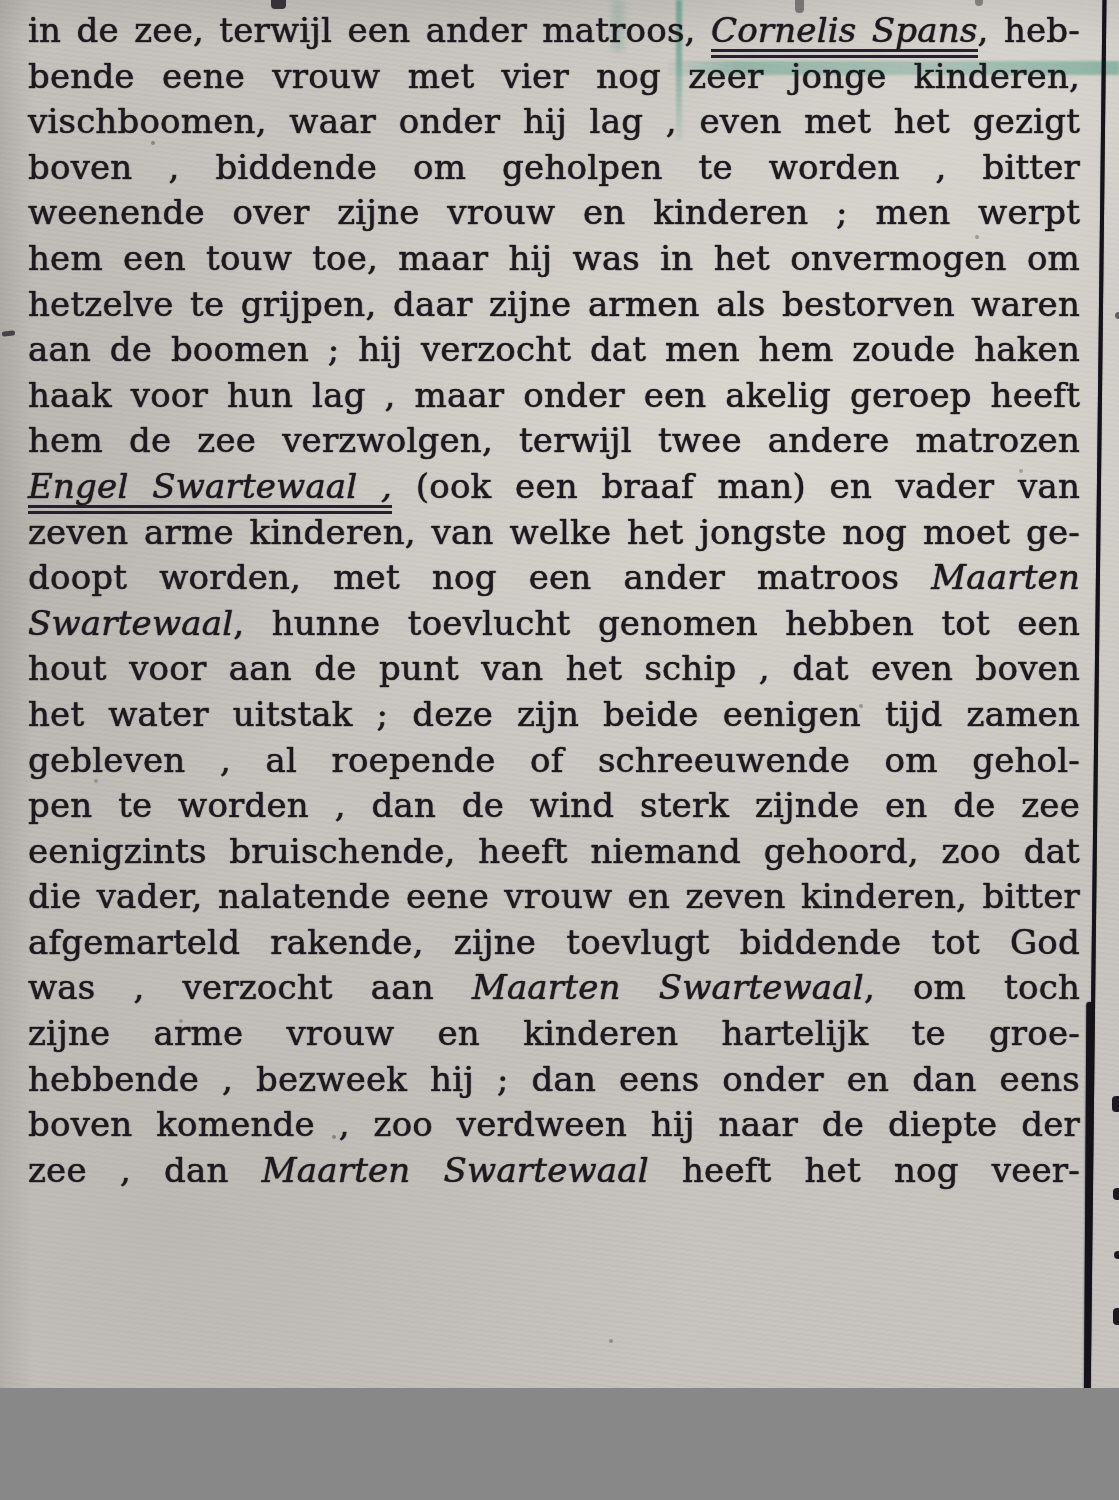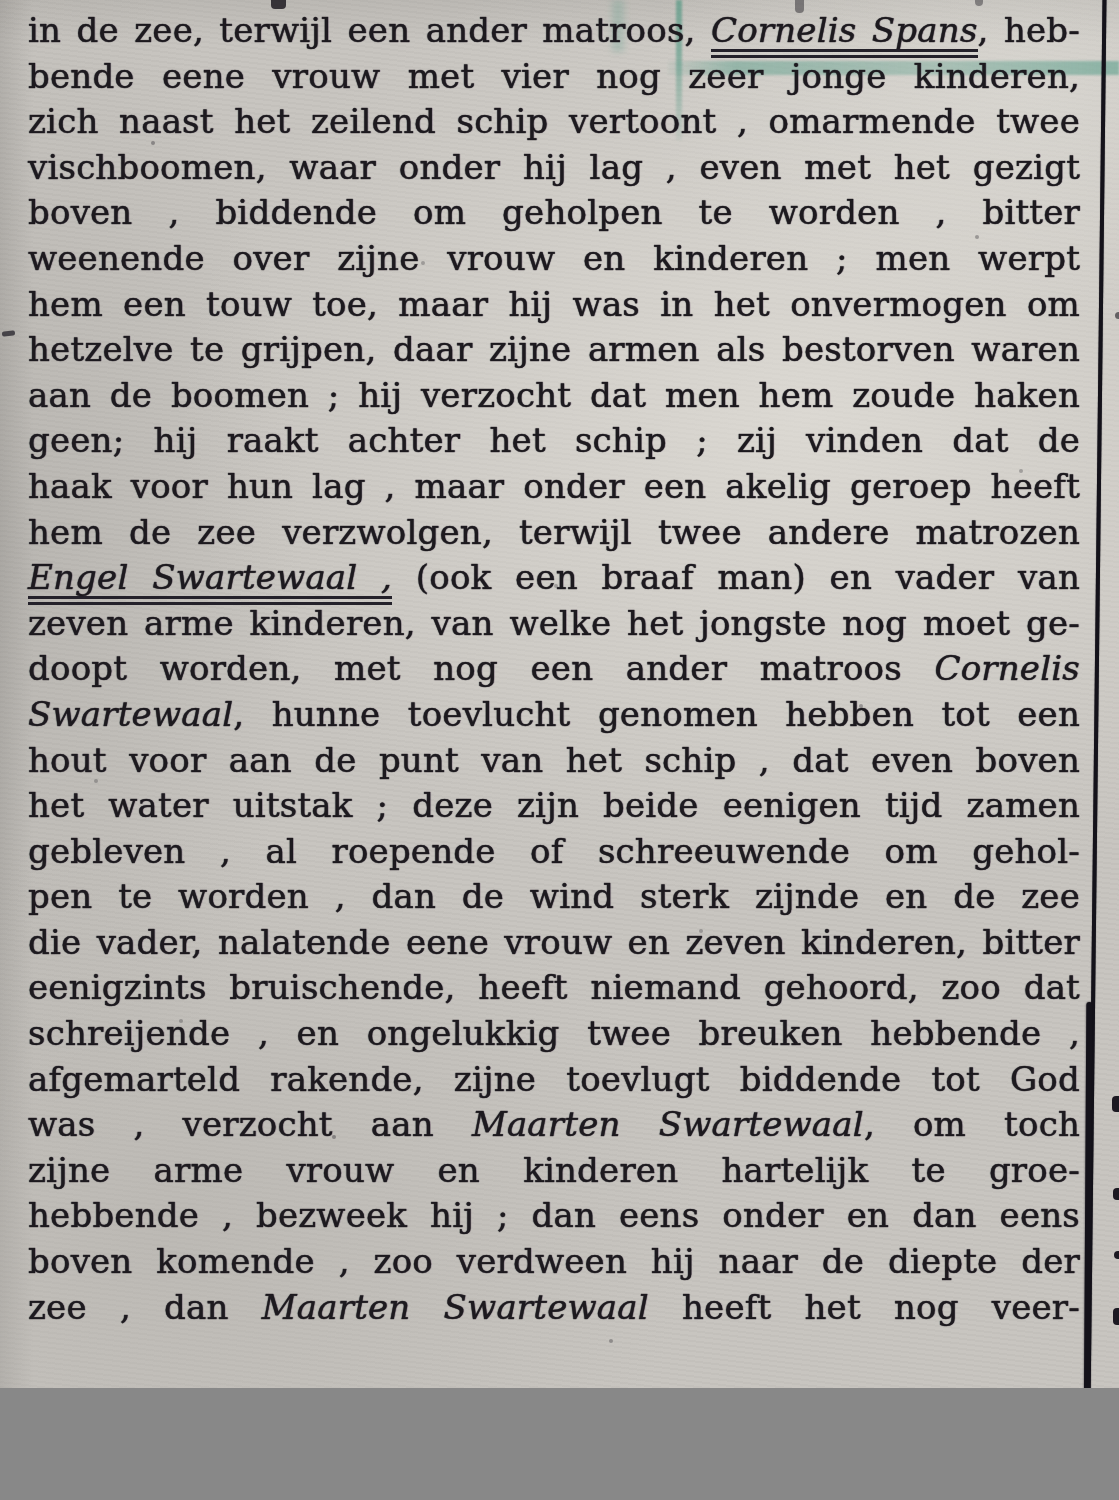--- a/index.html
+++ b/index.html
@@ -120,41 +120,38 @@
 
   <div class="stain stain-v"></div>
   <div class="stain stain-v2"></div>
   <div class="stain stain-h"></div>
   <div class="stain stain-b"></div>
   <div class="stain stain-bl"></div>
 
   <div class="text-column">
       <div class="line"><span>in de zee, terwijl een ander matroos, </span><span class="it du">Cornelis Spans</span><span>, heb-</span></div>
       <div class="line"><span>bende eene vrouw met vier nog zeer jonge kinderen,</span></div>
-      <div class="line"><span>zich naast het zeilend schip vertoont , omarmende twee</span></div>
       <div class="line"><span>vischboomen, waar onder hij lag , even met het gezigt</span></div>
       <div class="line"><span>boven , biddende om geholpen te worden , bitter</span></div>
       <div class="line"><span>weenende over zijne vrouw en kinderen ; men werpt</span></div>
       <div class="line"><span>hem een touw toe, maar hij was in het onvermogen om</span></div>
       <div class="line"><span>hetzelve te grijpen, daar zijne armen als bestorven waren</span></div>
       <div class="line"><span>aan de boomen ; hij verzocht dat men hem zoude haken</span></div>
-      <div class="line"><span>geen; hij raakt achter het schip ; zij vinden dat de</span></div>
       <div class="line"><span>haak voor hun lag , maar onder een akelig geroep heeft</span></div>
       <div class="line"><span>hem de zee verzwolgen, terwijl twee andere matrozen</span></div>
       <div class="line"><span class="it du">Engel Swartewaal ,</span><span> (ook een braaf man) en vader van</span></div>
       <div class="line"><span>zeven arme kinderen, van welke het jongste nog moet ge-</span></div>
-      <div class="line"><span>doopt worden, met nog een ander matroos </span><span class="it">Cornelis</span></div>
+      <div class="line"><span>doopt worden, met nog een ander matroos </span><span class="it">Maarten</span></div>
       <div class="line"><span class="it">Swartewaal</span><span>, hunne toevlucht genomen hebben tot een</span></div>
       <div class="line"><span>hout voor aan de punt van het schip , dat even boven</span></div>
       <div class="line"><span>het water uitstak ; deze zijn beide eenigen tijd zamen</span></div>
       <div class="line"><span>gebleven , al roepende of schreeuwende om gehol-</span></div>
       <div class="line"><span>pen te worden , dan de wind sterk zijnde en de zee</span></div>
+      <div class="line"><span>eenigzints bruischende, heeft niemand gehoord, zoo dat</span></div>
       <div class="line"><span>die vader, nalatende eene vrouw en zeven kinderen, bitter</span></div>
-      <div class="line"><span>eenigzints bruischende, heeft niemand gehoord, zoo dat</span></div>
-      <div class="line"><span>schreijende , en ongelukkig twee breuken hebbende ,</span></div>
       <div class="line"><span>afgemarteld rakende, zijne toevlugt biddende tot God</span></div>
       <div class="line"><span>was , verzocht aan </span><span class="it">Maarten Swartewaal</span><span>, om toch</span></div>
       <div class="line"><span>zijne arme vrouw en kinderen hartelijk te groe-</span></div>
       <div class="line"><span>hebbende , bezweek hij ; dan eens onder en dan eens</span></div>
       <div class="line"><span>boven komende , zoo verdween hij naar de diepte der</span></div>
       <div class="line"><span>zee , dan </span><span class="it">Maarten Swartewaal</span><span> heeft het nog veer-</span></div>
     </div>
 
   <div class="col-rule"></div>
   <div class="col-rule-lower"></div>

